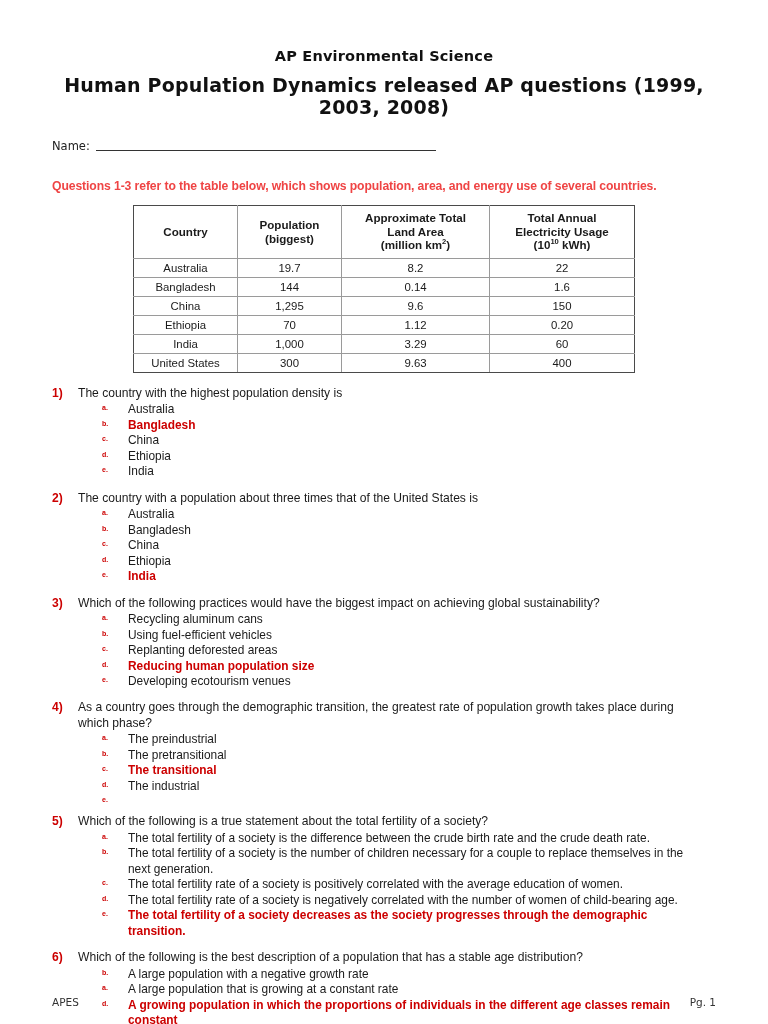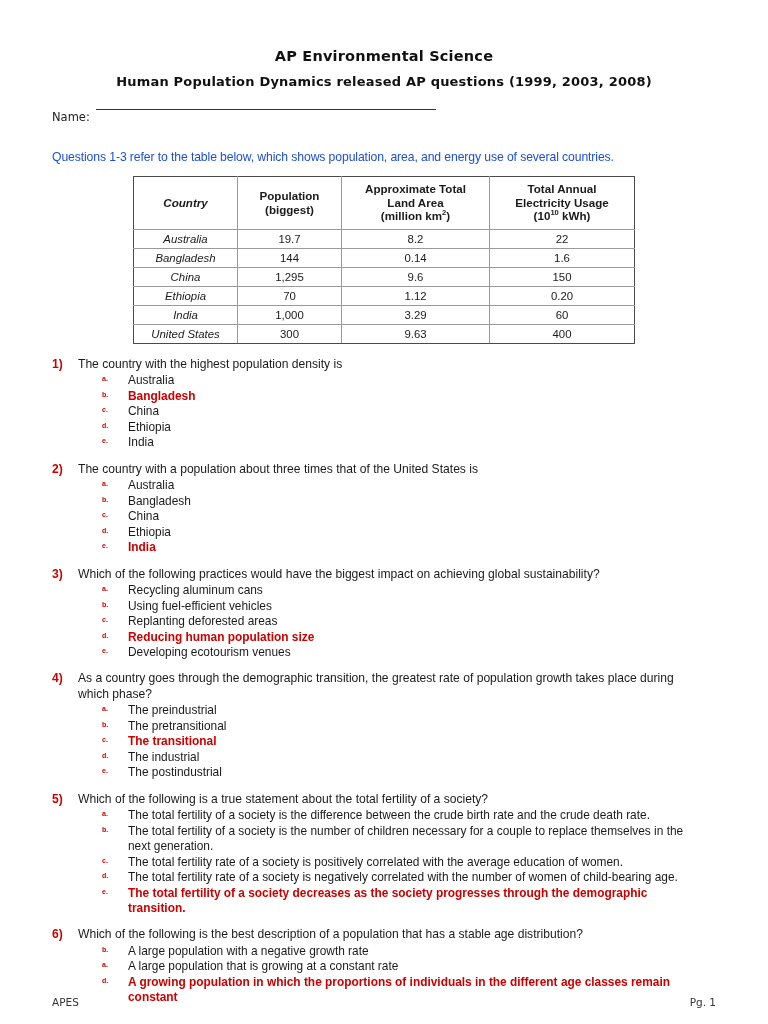--- a/index.html
+++ b/index.html
@@ -30,51 +30,51 @@
     font-family: "DejaVu Sans", sans-serif;
     font-weight: bold;
     font-size: 14.5px;
     letter-spacing: 0.2px;
     color: #111;
     margin: 0 0 10px 0;
   }
   .doc-subtitle {
     font-family: "DejaVu Sans", sans-serif;
     font-weight: bold;
-    font-size: 13px;
+    font-size: 19px;
     letter-spacing: 0.2px;
     color: #111;
     margin: 4px;
   }
 
   
   .name-row {
     margin-top: 21px;
     font-family: "DejaVu Sans", sans-serif;
     font-size: 11.5px;
     color: #222;
     display: flex;
-    align-items: flex-start;
+    align-items: flex-end;
     gap: 6px;
   }
   .name-rule {
     display: inline-block;
     width: 340px;
     border-bottom: 1.4px solid #333;
     height: 1px;
     position: relative;
     top: -2px;
   }
 
   
   .intro {
     margin-top: 26px;
     font-size: 12.2px;
-    font-weight: normal;
-    color: #1d4ed8;
+    font-weight: bold;
+    color: #ef4444;
     letter-spacing: -0.1px;
   }
 
   
   .table-wrap {
     margin-top: 12px;
     padding-left: 81px;
   }
   table.data {
     border-collapse: collapse;
@@ -91,21 +91,21 @@
   }
   table.data th {
     font-weight: bold;
     font-size: 11.6px;
     padding: 5px 3px 6px 3px;
     line-height: 1.18;
   }
   table.data thead tr th { border-top: 1.6px solid #4a4a4a; }
   table.data tbody tr td { height: 16px; line-height: 16px; }
   table.data tbody tr:last-child td { border-bottom: 1.6px solid #4a4a4a; }
-  table.data th:first-child, table.data td:first-child { border-left: 1.6px solid #4a4a4a; font-style: italic; }
+  table.data th:first-child, table.data td:first-child { border-left: 1.6px solid #4a4a4a; }
   table.data th:last-child, table.data td:last-child { border-right: 1.6px solid #4a4a4a; }
   .col-country { width: 104px; }
   .col-pop { width: 104px; }
   .col-land { width: 148px; }
   .col-elec { width: 145px; }
   sup { font-size: 7.6px; vertical-align: super; line-height: 0; }
 
   
   .questions { margin-top: 13px; }
   .q-block { margin-bottom: 11px; }
@@ -353,21 +353,20 @@
           <li class="opt answer">
             <span class="opt-letter">c.</span>
             <span class="opt-text">The transitional</span>
           </li>
           <li class="opt">
             <span class="opt-letter">d.</span>
             <span class="opt-text">The industrial</span>
           </li>
           <li class="opt">
             <span class="opt-letter">e.</span>
-            <span class="opt-text">The postindustrial</span>
           </li>
         </ul>
       </div>
       <div class="q-block">
         <div class="q-head">
           <span class="q-num">5)</span>
           <span class="q-text">Which of the following is a true statement about the total fertility of a society?</span>
         </div>
         <ul class="opts">
           <li class="opt">

